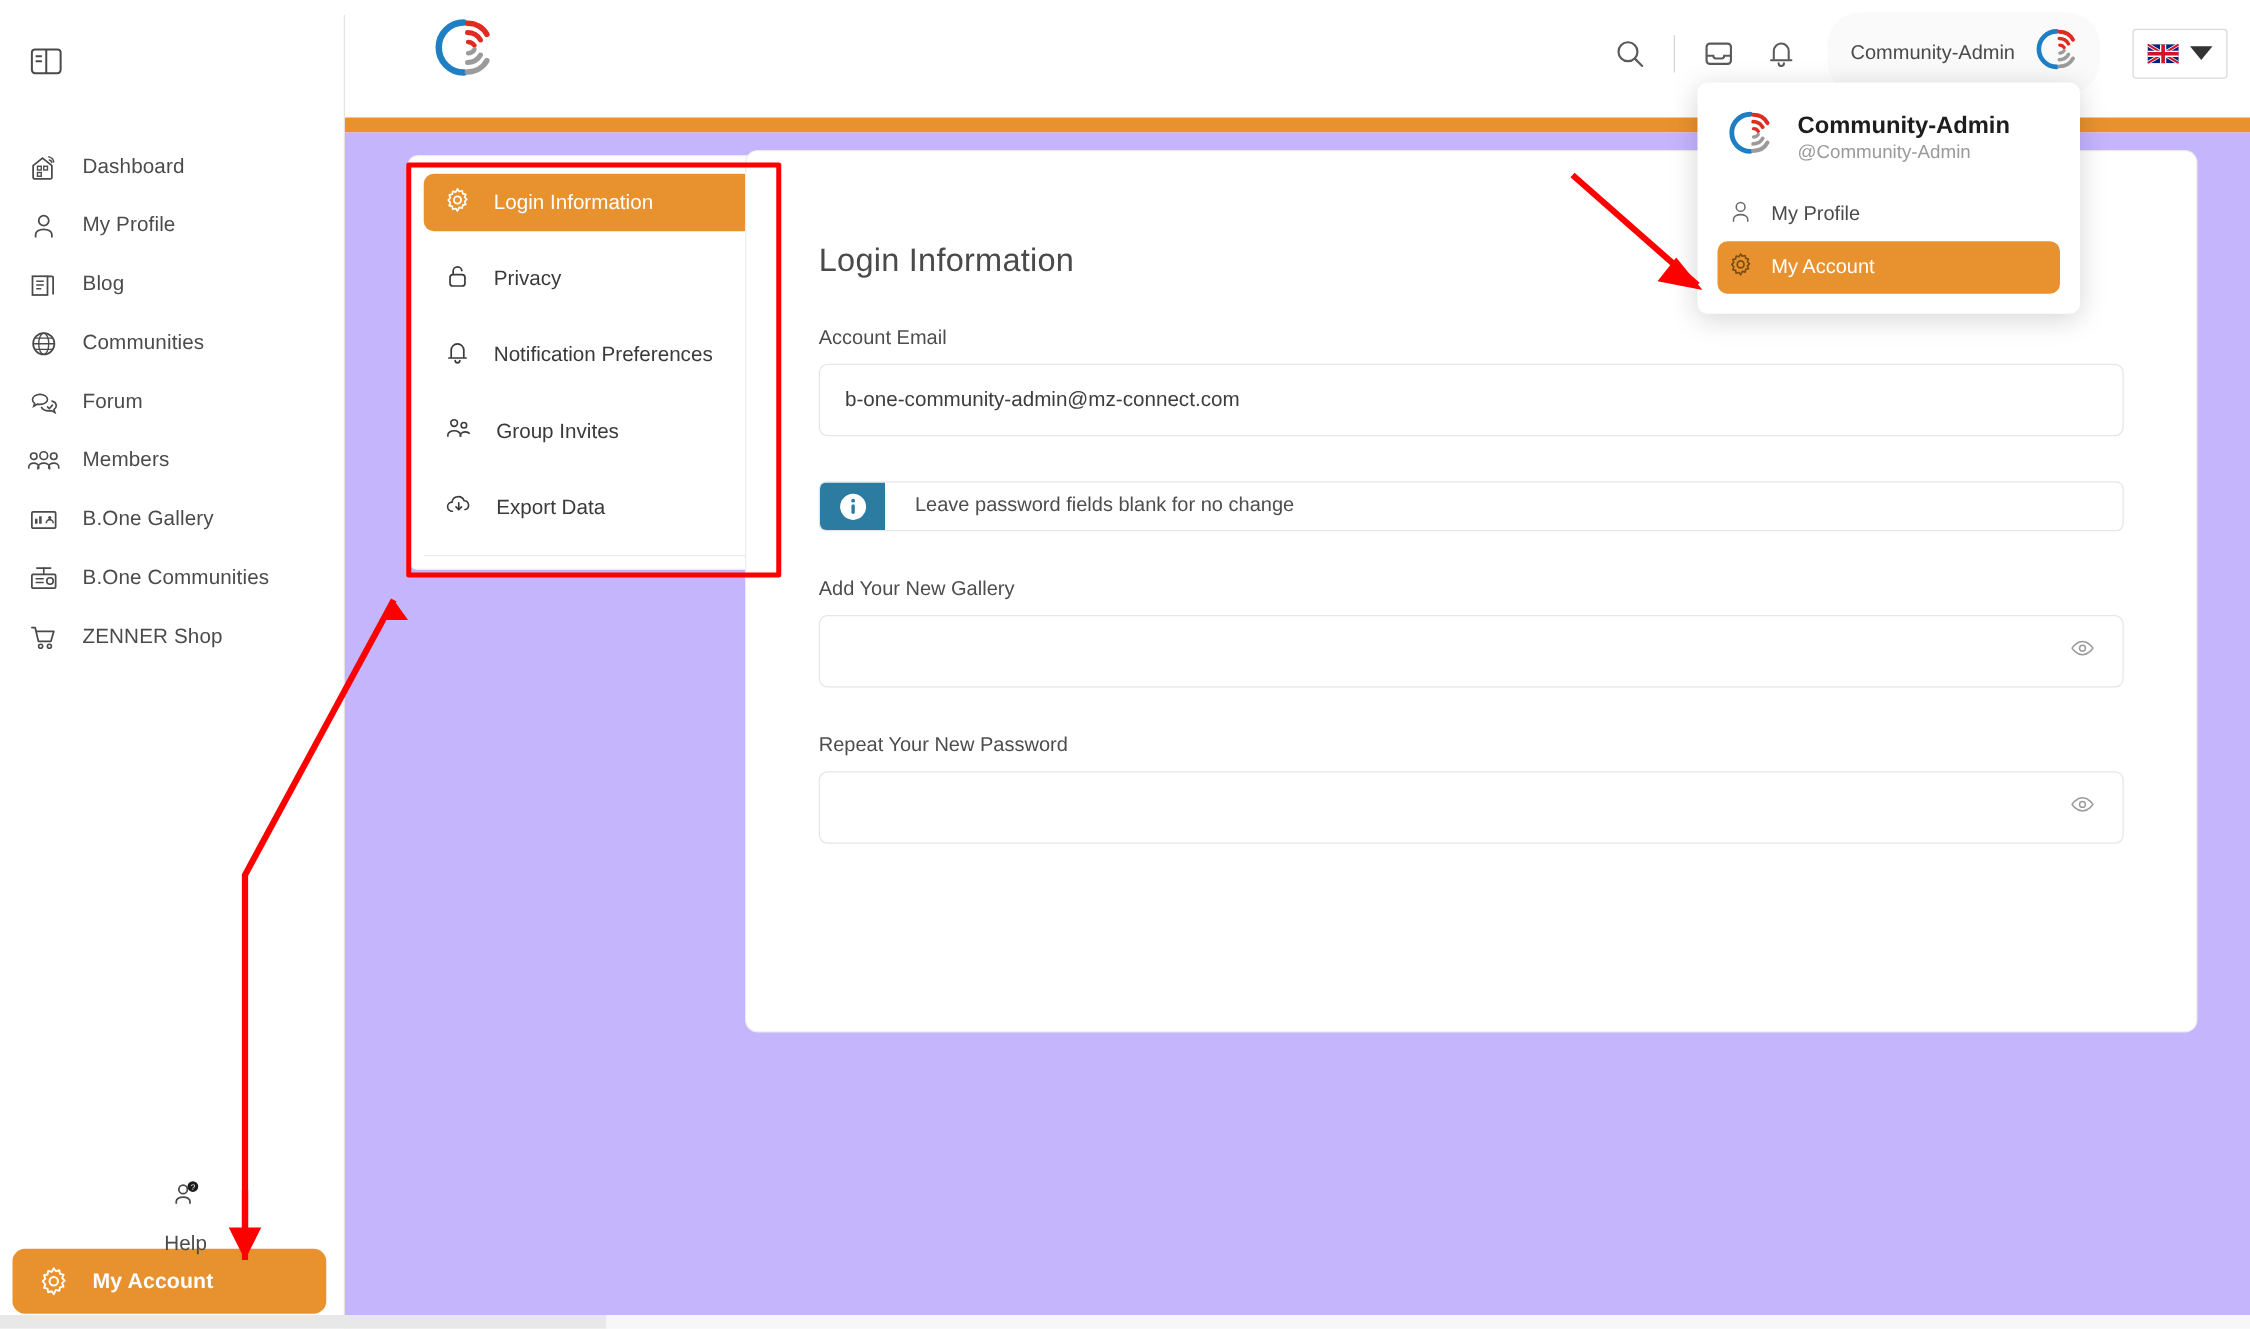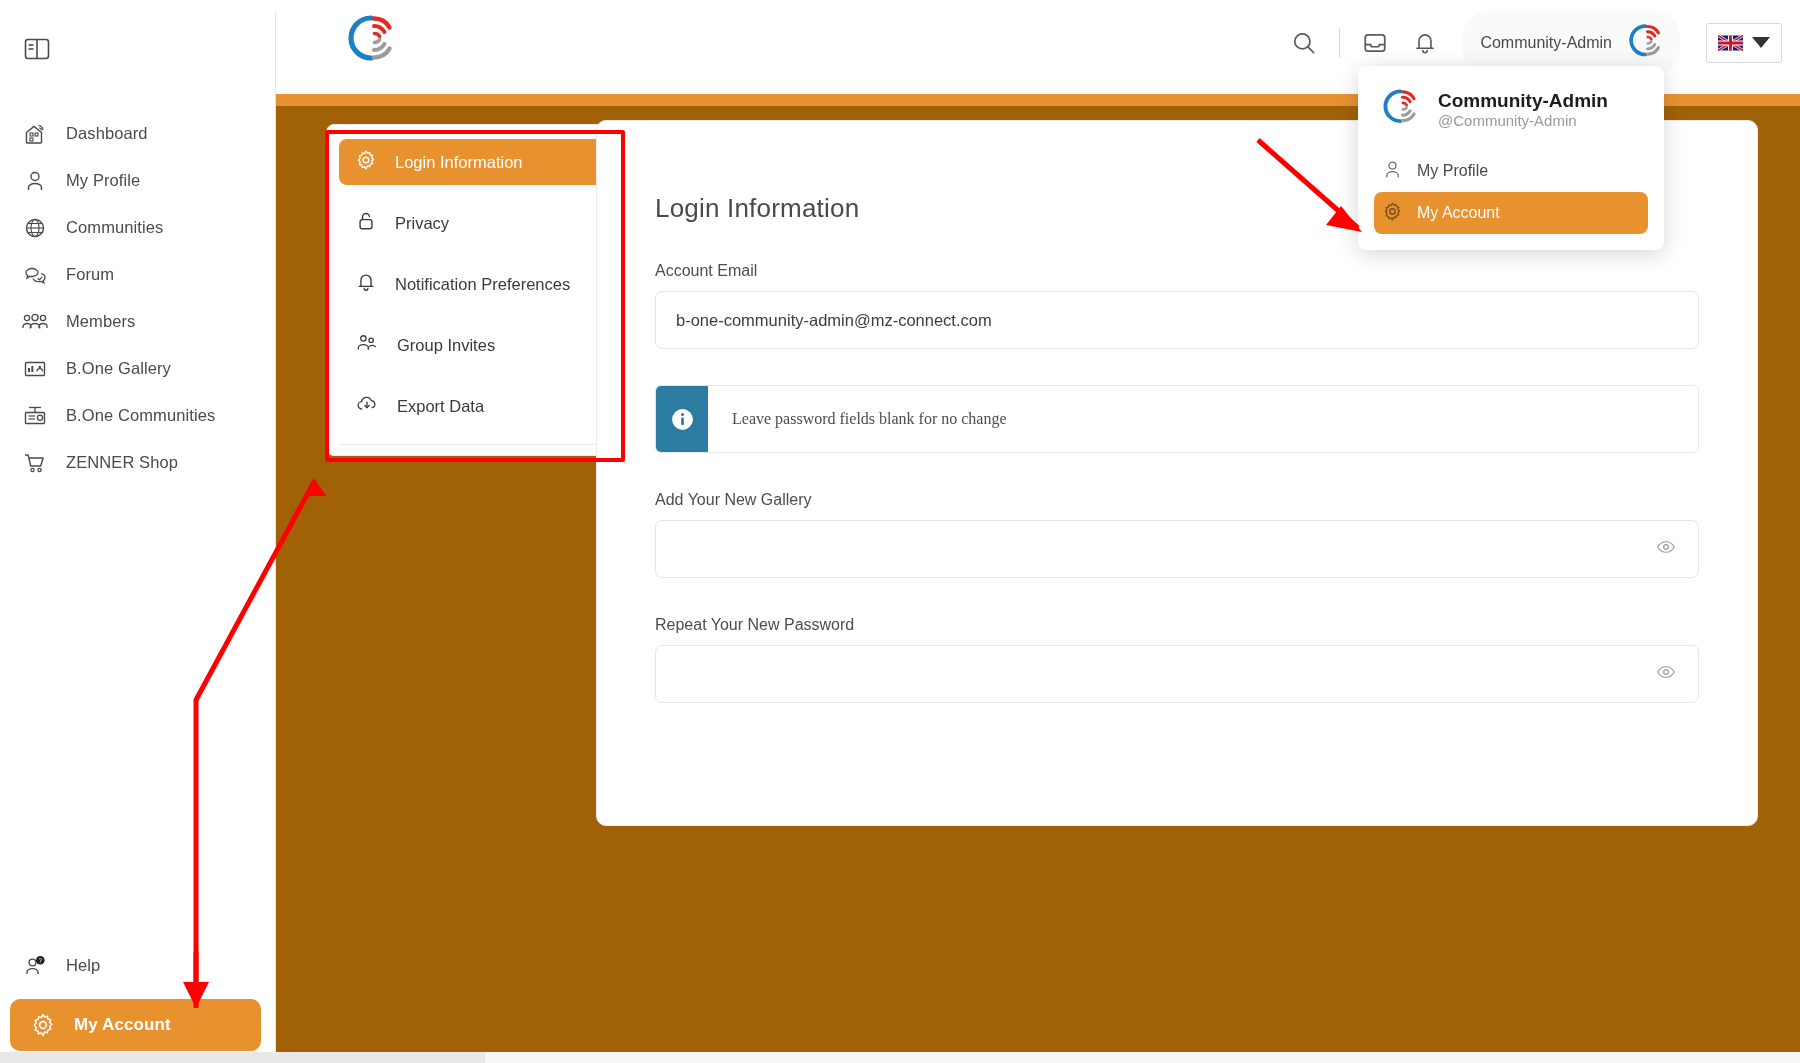--- a/index.html
+++ b/index.html
@@ -35,21 +35,21 @@
   .sb-item .ico {
     width: 26px; height: 26px;
     display: flex; align-items: center; justify-content: center;
     flex: 0 0 26px;
   }
   .sb-item .lbl {
     font-size: 16.5px; color: #4b4b4b; letter-spacing: .1px;
     white-space: nowrap;
   }
   .sb-bottom { position: absolute; left: 0; bottom: 14px; width: 100%; }
-  .sb-item.help { margin-bottom: 10px; }
+  .sb-item.help { margin-bottom: 10px; flex-direction: column; }
   .sb-item.active {
     background: #E8922F;
     border-radius: 10px;
     margin: 0 14px 0 10px;
     height: 52px;
     padding-left: 20px;
   }
   .sb-item.active .lbl { color: #ffffff; font-weight: 600; font-size: 17px; }
 
   
@@ -90,21 +90,21 @@
   .orange-bar {
     position: absolute; left: 276px; top: 94px;
     width: 1524px; height: 12px;
     background: #E8922F;
   }
 
   
   .content {
     position: absolute; left: 276px; top: 106px;
     width: 1524px; height: 947px;
-    background: #a16207;
+    background: #c4b5fd;
   }
   .settings-nav {
     position: absolute; left: 50px; top: 18px;
     width: 290px; background: #ffffff;
     border: 1px solid #ececec; border-radius: 8px;
     padding: 14px 12px 10px 12px;
   }
   .sn-item {
     display: flex; align-items: center; gap: 18px;
     height: 46px; padding-left: 16px; cursor: pointer;
@@ -130,23 +130,23 @@
     border: 1px solid #e6e6e6; border-radius: 7px;
     background: #fff;
     display: flex; align-items: center;
     padding: 0 20px;
     font-size: 16.5px; color: #3d3d3d;
     position: relative;
   }
   .fld .eye { position: absolute; right: 22px; top: 50%; transform: translateY(-50%); cursor: pointer; }
   .notice {
     margin-top: 36px;
-    width: 100%; height: 68px;
+    width: 100%; height: 40px;
     border: 1px solid #e6e6e6; border-radius: 6px;
-    display: flex; align-items: stretch; overflow: hidden; font-family: Liberation Serif, serif;
+    display: flex; align-items: stretch; overflow: hidden;
   }
   .notice-ico {
     width: 52px; background: #2B7CA0;
     display: flex; align-items: center; justify-content: center;
     flex: 0 0 52px;
   }
   .notice-txt {
     display: flex; align-items: center; padding-left: 24px;
     font-size: 16px; color: #4d4d4d;
   }
@@ -232,20 +232,32 @@
       <div class="sb-item">
         <span class="ico">
           <svg width="24" height="24" viewBox="0 0 24 24" fill="none">
             <circle cx="12" cy="7.5" r="4" stroke="#4a4a4a" stroke-width="1.4"></circle>
             <path d="M5.5 21v-2.5c0-2.2 2.9-4 6.5-4s6.5 1.8 6.5 4V21" stroke="#4a4a4a" stroke-width="1.4"></path>
           </svg>
         </span>
         <span class="lbl">My Profile</span>
       </div>
 
+      <div class="sb-item">
+        <span class="ico">
+          <svg width="24" height="24" viewBox="0 0 24 24" fill="none">
+            <rect x="3" y="5" width="12" height="15" stroke="#4a4a4a" stroke-width="1.4"></rect>
+            <path d="M15 5h3.5a1 1 0 0 1 1 1v13.5" stroke="#4a4a4a" stroke-width="1.4"></path>
+            <line x1="6" y1="9" x2="12" y2="9" stroke="#4a4a4a" stroke-width="1.1"></line>
+            <line x1="6" y1="12" x2="12" y2="12" stroke="#4a4a4a" stroke-width="1.1"></line>
+            <line x1="6" y1="15" x2="10" y2="15" stroke="#4a4a4a" stroke-width="1.1"></line>
+          </svg>
+        </span>
+        <span class="lbl">Blog</span>
+      </div>
 
       <div class="sb-item">
         <span class="ico">
           <svg width="24" height="24" viewBox="0 0 24 24" fill="none">
             <circle cx="12" cy="12" r="8.5" stroke="#4a4a4a" stroke-width="1.4"></circle>
             <ellipse cx="12" cy="12" rx="4" ry="8.5" stroke="#4a4a4a" stroke-width="1.1"></ellipse>
             <line x1="3.5" y1="12" x2="20.5" y2="12" stroke="#4a4a4a" stroke-width="1.1"></line>
             <line x1="5" y1="7.5" x2="19" y2="7.5" stroke="#4a4a4a" stroke-width="1.1"></line>
             <line x1="5" y1="16.5" x2="19" y2="16.5" stroke="#4a4a4a" stroke-width="1.1"></line>
           </svg>

